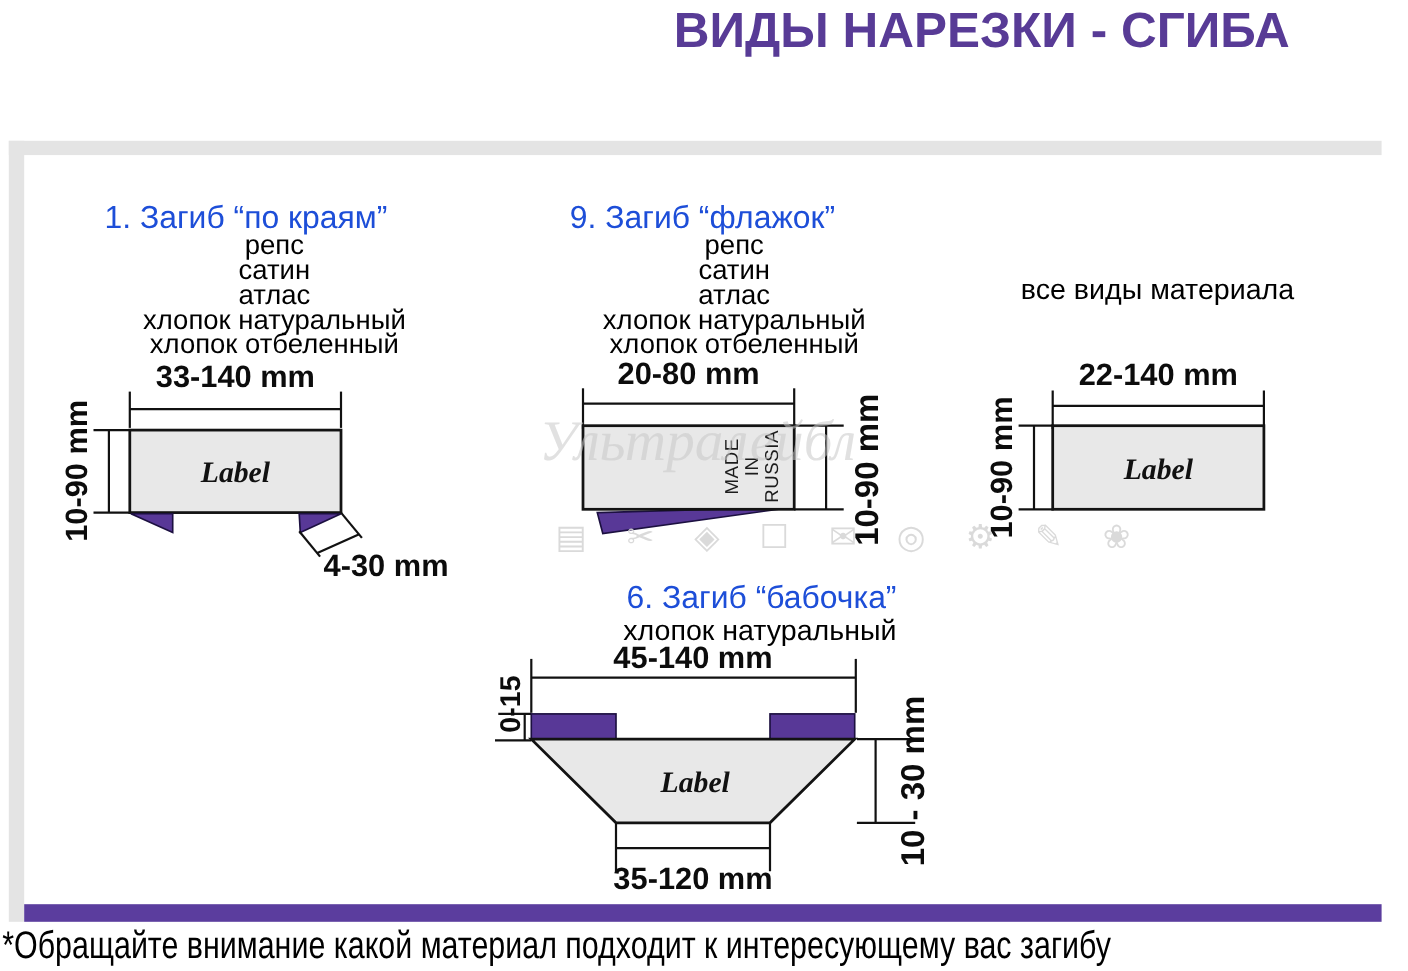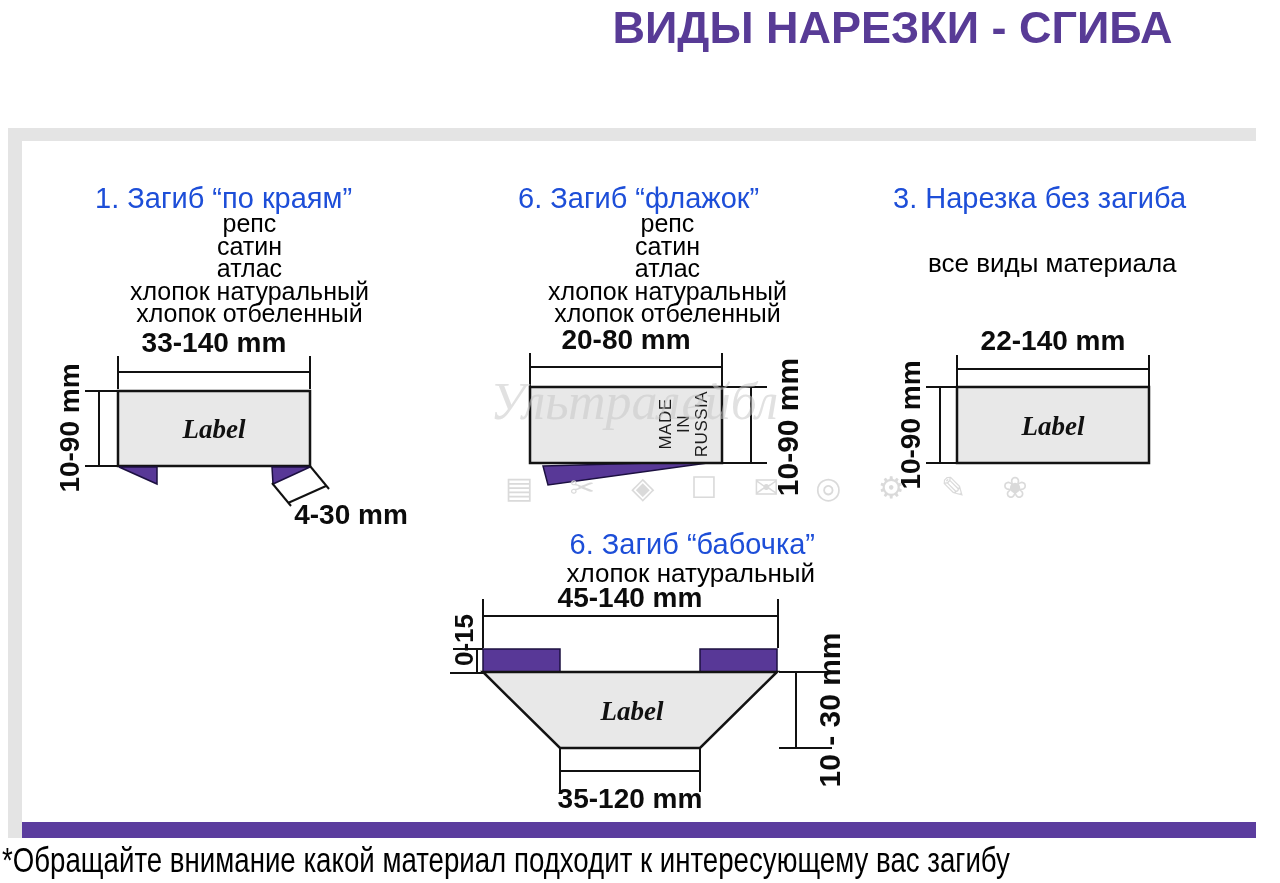--- a/index.html
+++ b/index.html
@@ -53,22 +53,21 @@
 
   <div class="frame-top"></div>
   <div class="frame-left"></div>
   <div class="bar-right"></div>
   <div class="bar-bottom"></div>
 
   <div class="watermark-script">Ультралейбл</div>
   <div class="watermark-icons">▤ ✂ ◈ ☐ ✉ ◎ ⚙ ✎ ❀</div>
 
   <div class="sec-title" style="left:95px;  top:182px;">1. Загиб “по краям”</div>
-  <div class="sec-title" style="left:518px; top:182px;">6. Загиб “флажок”</div>
-  <div class="sec-title" style="left:893px; top:182px;">3. Нарезка без загиба</div>
+  <div class="sec-title" style="left:518px; top:182px;">9. Загиб “флажок”</div>
   <div class="sec-title centered" style="left:455px; top:528px; width:360px;">6. Загиб “бабочка”</div>
 
   <div class="materials" style="left:130px; top:212px;">
     <div>репс</div>
     <div>сатин</div>
     <div>атлас</div>
     <div>хлопок натуральный</div>
     <div>хлопок отбеленный</div>
   </div>
   <div class="materials" style="left:548px; top:212px;">

